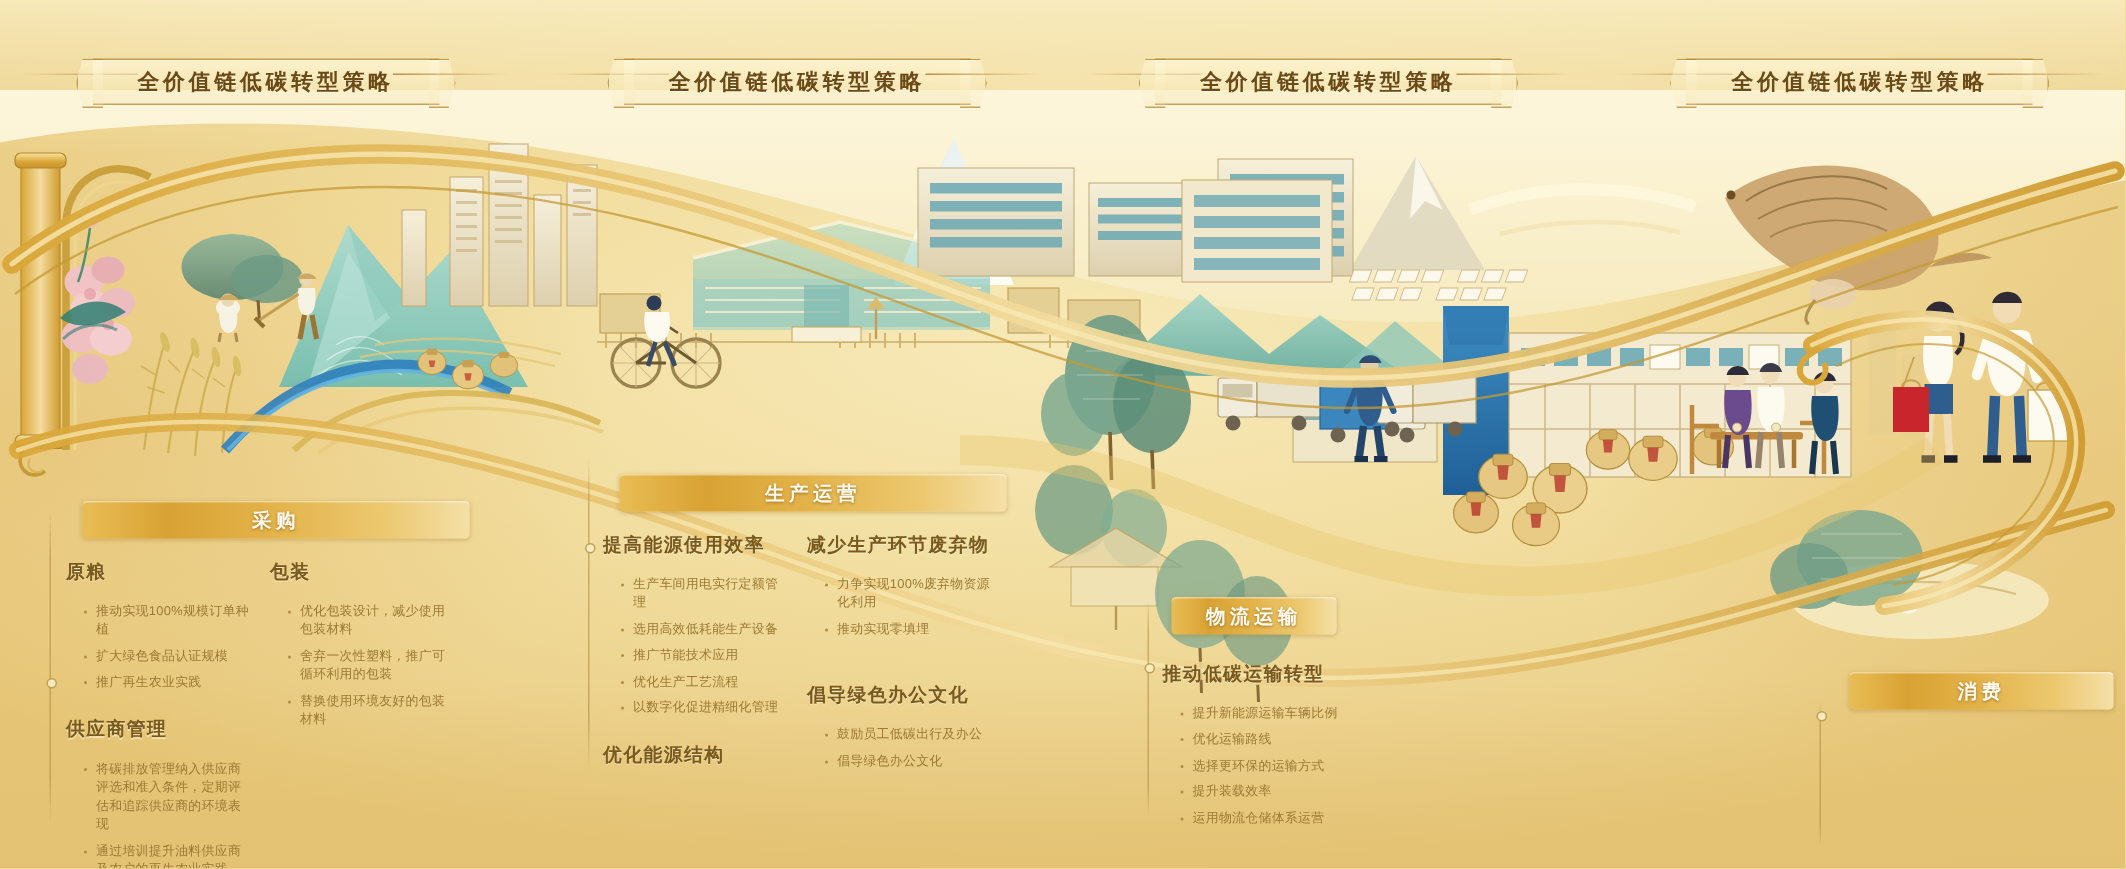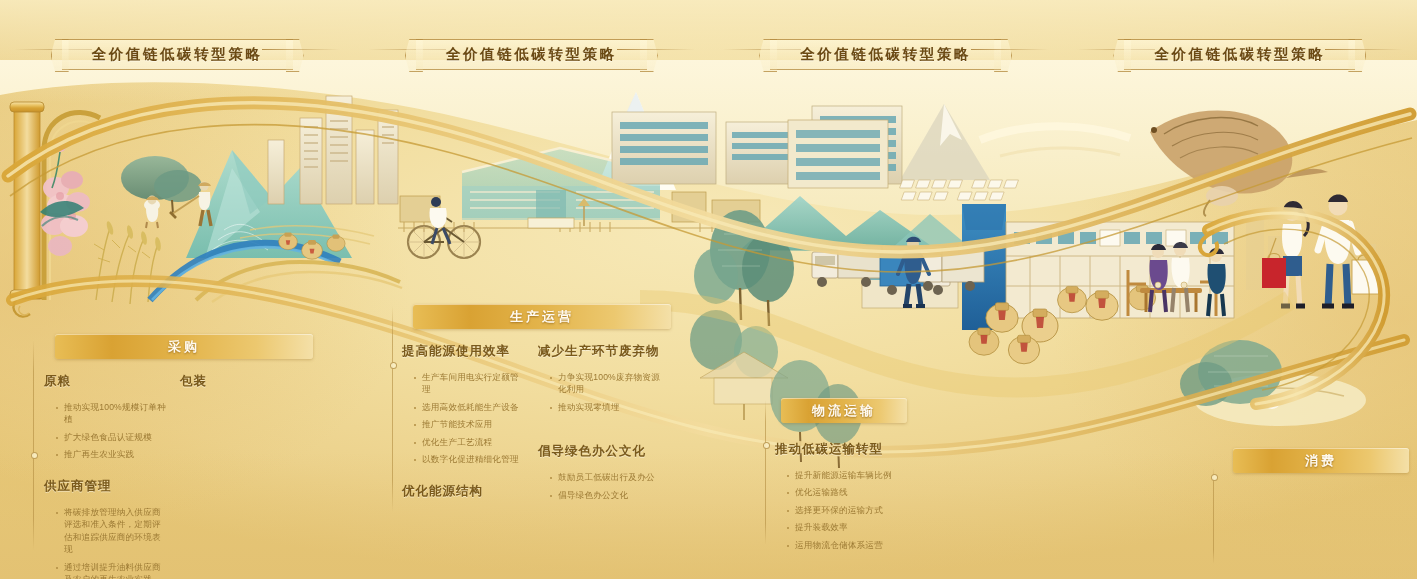--- a/index.html
+++ b/index.html
@@ -672,28 +672,33 @@
           <li>推广再生农业实践</li>
         </ul>
         <div class="sub spaced">供应商管理</div>
         <ul class="bul">
           <li>将碳排放管理纳入供应商评选和准入条件，定期评估和追踪供应商的环境表现</li>
           <li>通过培训提升油料供应商及农户的再生农业实践</li>
         </ul>
       </div>
       <div class="col">
         <div class="sub">包装</div>
+        <ul class="bul">
+          <li>优化包装设计，减少使用包装材料</li>
+          <li>舍弃一次性塑料，推广可循环利用的包装</li>
+          <li>替换使用环境友好的包装材料</li>
+        </ul>
       </div>
     </div>
   </div>
 
   <div class="rail" style="left:392px;top:306px;height:206px;">
     <div class="dot" style="top:56px;"></div>
   </div>
-  <div class="sec" style="left:402px;top:304px;width:272px;">
+  <div class="sec" style="left:402px;top:316px;width:272px;">
     <div class="sec-title" style="width:258px;margin-left:11px;">
       <span>生产运营</span>
     </div>
     <div class="cols">
       <div class="col">
         <div class="sub">提高能源使用效率</div>
         <ul class="bul">
           <li>生产车间用电实行定额管理</li>
           <li>选用高效低耗能生产设备</li>
           <li>推广节能技术应用</li>
@@ -714,21 +719,21 @@
           <li>倡导绿色办公文化</li>
         </ul>
       </div>
     </div>
   </div>
 
   <div class="rail" style="left:765px;top:400px;height:145px;">
     <div class="dot" style="top:42px;"></div>
   </div>
   <div class="sec" style="left:775px;top:398px;width:212px;">
-    <div class="sec-title" style="width:126px;margin-left:6px;">
+    <div class="sec-title" style="width:110px;margin-left:6px;">
       <span>物流运输</span>
     </div>
     <div class="cols" style="margin-top:18px;">
       <div class="col">
         <div class="sub">推动低碳运输转型</div>
         <ul class="bul">
           <li>提升新能源运输车辆比例</li>
           <li>优化运输路线</li>
           <li>选择更环保的运输方式</li>
           <li>提升装载效率</li>

